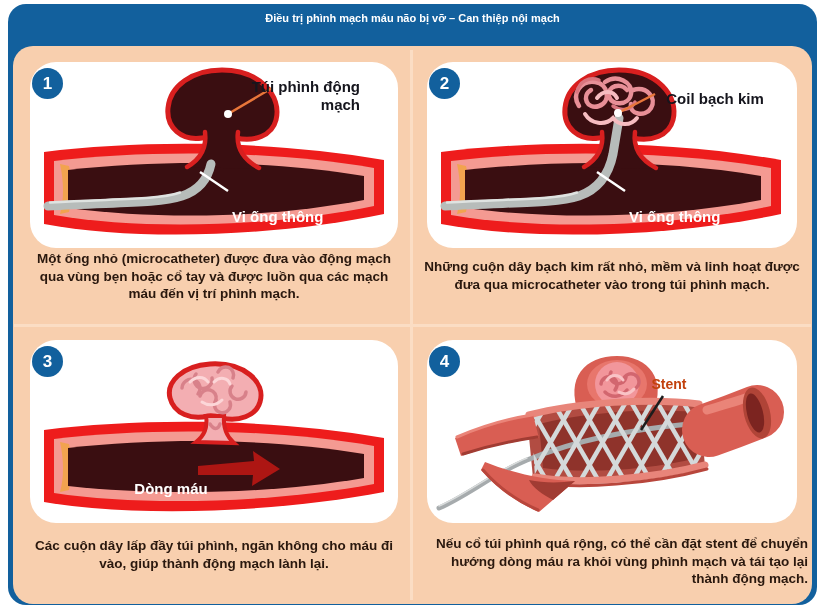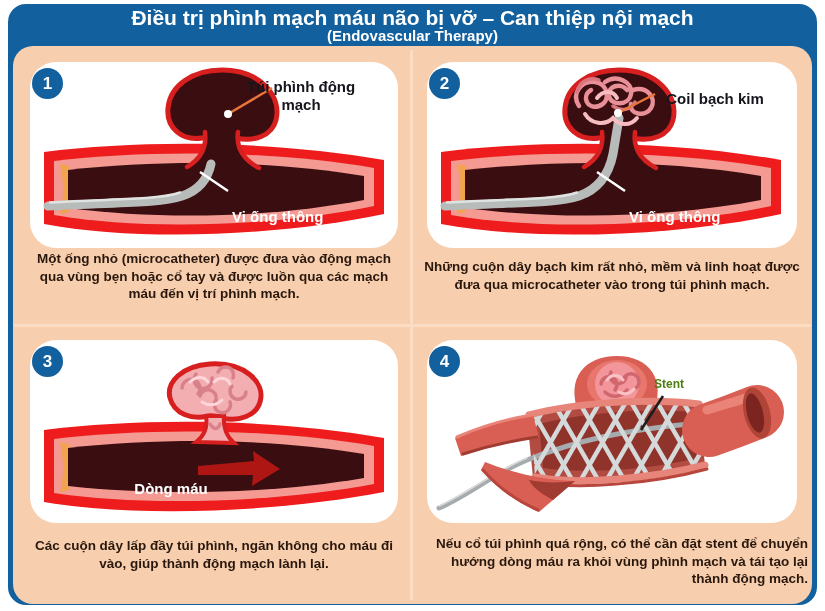--- a/index.html
+++ b/index.html
@@ -7,21 +7,21 @@
     position:relative;width:825px;height:611px;background:#ffffff;overflow:hidden;
     font-family:"Liberation Sans","DejaVu Sans",sans-serif;
   }
   .card-blue{
     position:absolute;left:8px;top:4px;width:809px;height:601px;
     background:#12609d;border-radius:18px;
   }
   .header{
     position:absolute;left:8px;top:9px;width:809px;text-align:center;color:#ffffff;
   }
-  .header .l1{font-size:21px;font-weight:bold;line-height:18px;}
+  .header .l1{font-size:11px;font-weight:bold;line-height:18px;}
   .header .l2{font-size:15px;font-weight:bold;line-height:17px;}
   .card-body{
     position:absolute;left:13px;top:46px;width:799px;height:558px;
     background:#f8cfae;border-radius:20px;
   }
   .divider-v{position:absolute;left:410px;top:50px;width:3px;height:552px;background:#fbddc4;}
   .divider-h{position:absolute;left:14px;top:324px;width:797px;height:3px;background:#fbddc4;}
 
   .illus{
     position:absolute;background:#ffffff;border-radius:26px;
@@ -30,21 +30,21 @@
   .badge{
     position:absolute;left:2px;top:6px;width:31px;height:31px;border-radius:50%;
     background:#12609d;color:#ffffff;font-size:17px;font-weight:bold;
     display:flex;align-items:center;justify-content:center;z-index:3;
   }
   .ill-label{
     position:absolute;font-weight:bold;z-index:2;text-align:center;
   }
   .lbl-dark{color:#15151d;font-size:15px;line-height:18px;}
   .lbl-white{color:#ffffff;font-size:15px;line-height:17px;margin-top:24px;}
-  .lbl-black{color:#4d7c0f;font-size:12px;line-height:16px;}
+  .lbl-black{color:#c2410c;font-size:14px;line-height:16px;}
 
   .caption{
     position:absolute;width:392px;text-align:center;color:#2a180e;
     font-size:13.5px;font-weight:bold;line-height:17.5px;
   }
   .caption span{display:inline-block;}
 
   
   .illus.p1{left:30px;top:62px;width:368px;height:186px;}
   .illus.p2{left:427px;top:62px;width:370px;height:186px;}
@@ -64,21 +64,20 @@
 
 <div class="page">
   <div class="card-blue"></div>
   <div class="card-body">
     <div class="divider-v" style="position:absolute;left:397px;top:4px;height:550px;"></div>
     <div class="divider-h" style="position:absolute;left:1px;top:278px;width:797px;"></div>
   </div>
 
   <div class="header">
     <div class="l1">Điều trị phình mạch máu não bị vỡ – Can thiệp nội mạch</div>
-    <div class="l2">(Endovascular Therapy)</div>
   </div>
 
   <div class="illus p1">
     <svg width="368" height="186" viewBox="0 0 368 186">
       <g>
         <path fill="#ee1c1c" d="M14,90 C110,78 240,78 354,98 L354,152 C250,174 110,180 14,162 Z"></path>
         <path fill="#f49a92" d="M24,99 C115,88 240,88 344,106 L344,144 C250,164 115,169 24,153 Z"></path>
         <path fill="#f2a34f" d="M30,102 C34,120 34,138 30,152 L39,150 C42,134 42,116 39,104 Z"></path>
         <path fill="#3a0e11" d="M38,108 C130,98 240,98 334,114 L334,138 C240,156 130,158 38,146 Z"></path>
       </g>
@@ -92,21 +91,21 @@
         <path stroke="#b7bcba" stroke-width="9" fill="none" stroke-linecap="round" d="M18,144 C80,140 128,142 152,134 C170,128 178,116 181,102"></path>
         <path stroke="#dfe3e1" stroke-width="2.5" fill="none" stroke-linecap="round" d="M20,140.5 C80,136.5 126,138.5 150,130.5"></path>
       </g>
       <g>
         <path stroke="#e8763a" stroke-width="2.5" d="M198,52 L242,26"></path>
         <circle cx="198" cy="52" r="4" fill="#ffffff"></circle>
         <path stroke="#ffffff" stroke-width="2.5" d="M170,110 L198,129"></path>
       </g>
     </svg>
     <div class="badge">1</div>
-    <div class="ill-label lbl-dark" style="left:212px;top:16px;width:118px;">Túi phình động mạch</div>
+    <div class="ill-label lbl-dark" style="left:212px;top:16px;width:118px;text-align:right;">Túi phình động mạch</div>
     <div class="ill-label lbl-white" style="left:202px;top:122px;width:120px;text-align:left;">Vi ống thông</div>
   </div>
   <div class="caption c1"><span>Một ống nhỏ (microcatheter) được đưa vào động mạch qua vùng bẹn hoặc cổ tay và được luồn qua các mạch máu đến vị trí phình mạch.</span></div>
 
   <div class="illus p2">
     <svg width="370" height="186" viewBox="0 0 370 186">
       <g>
         <path fill="#ee1c1c" d="M14,90 C110,78 240,78 354,98 L354,152 C250,174 110,180 14,162 Z"></path>
         <path fill="#f49a92" d="M24,99 C115,88 240,88 344,106 L344,144 C250,164 115,169 24,153 Z"></path>
         <path fill="#f2a34f" d="M30,102 C34,120 34,138 30,152 L39,150 C42,134 42,116 39,104 Z"></path>

